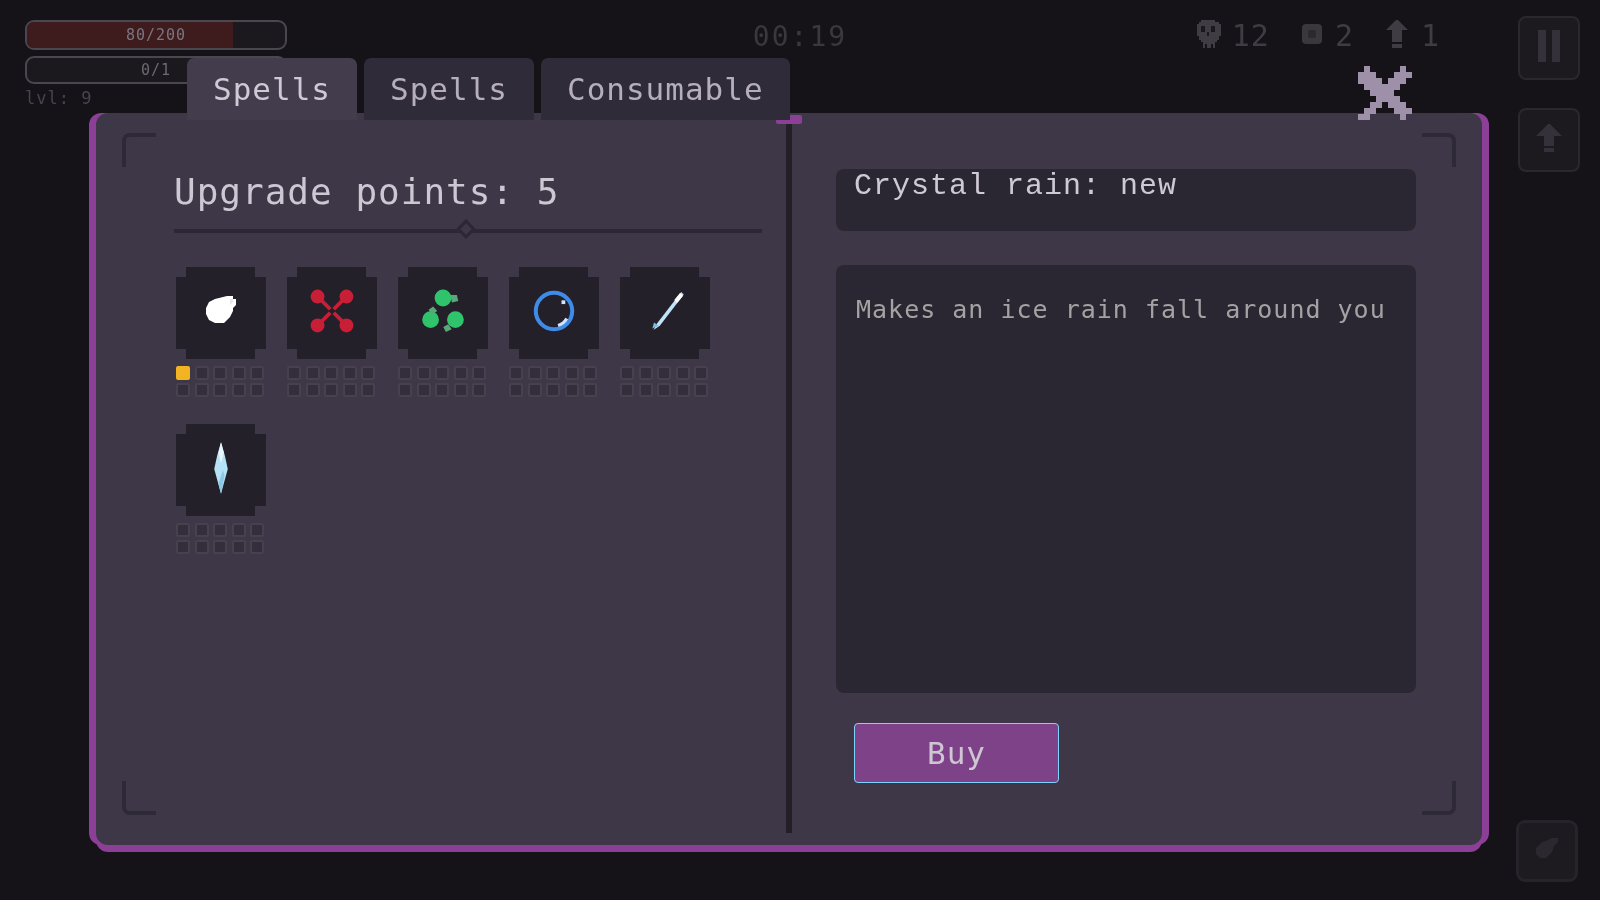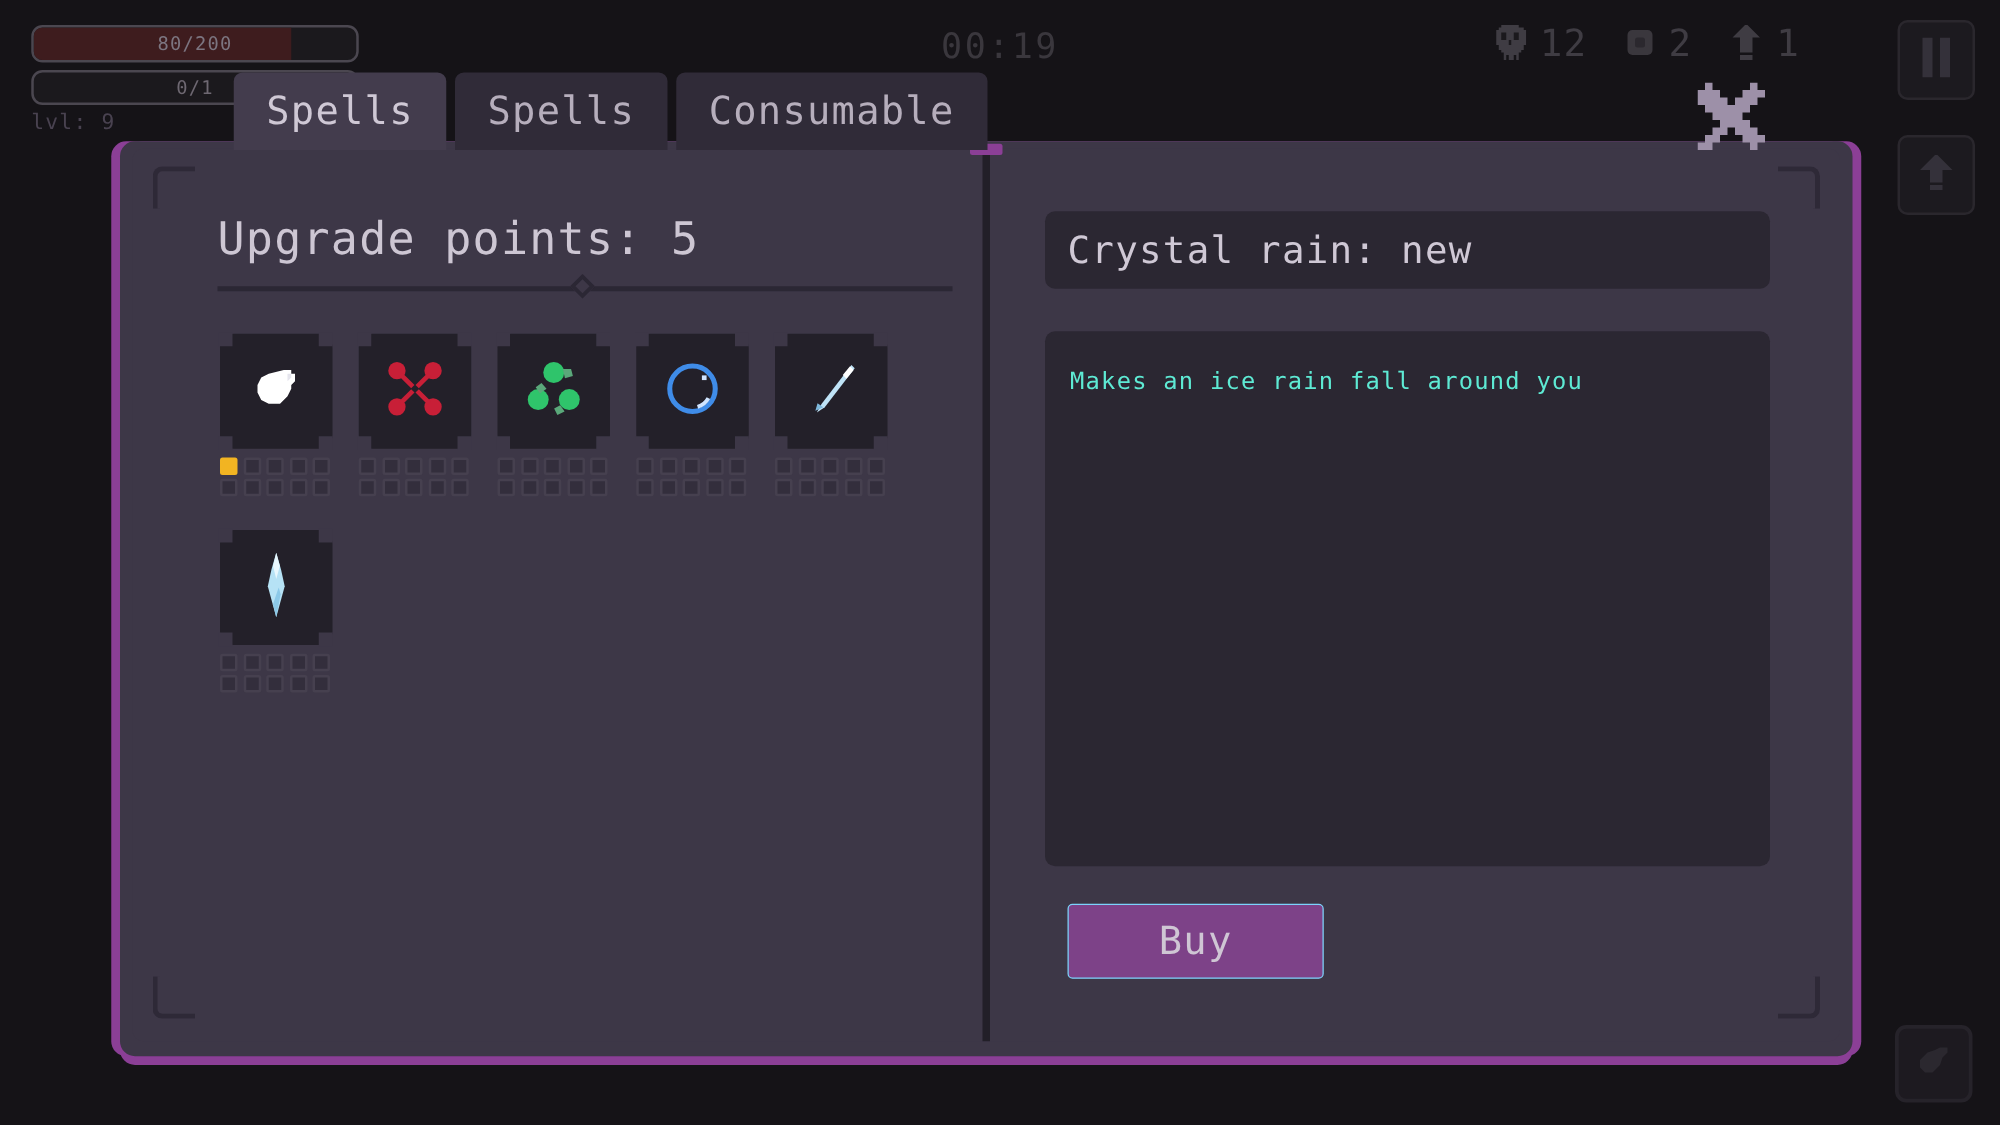--- a/index.html
+++ b/index.html
@@ -125,29 +125,30 @@
   .pip{
     width:14px; height:14px; background:#332e3c;
     border:2px solid #46404f; border-radius:2px;
   }
   .pip.filled{ background:#f2b422; border-color:#f2b422; }
 
   
   #right-page{ position:absolute; right:18px; top:14px; width:660px; height:700px; }
   #spell-title-box{
     position:absolute; left:42px; top:36px; width:580px; height:62px;
-    background:#2b2732; border-radius:8px; display:flex; align-items:center;
+    background:#2b2732; border-radius:8px; display:flex; align-items:flex-start;
     padding:0 18px;
+    font-family:Liberation Mono, monospace;
   }
   #spell-title{ font-size:30px; color:#cfc8d5; letter-spacing:1px; white-space:nowrap; }
   #spell-desc-box{
     position:absolute; left:42px; top:132px; width:580px; height:428px;
     background:#2b2732; border-radius:8px; padding:26px 20px;
   }
-  #spell-desc{ font-size:19px; color:#5eead4; letter-spacing:1px; line-height:1.5; }
+  #spell-desc{ font-size:25px; color:#a3a3a3; letter-spacing:1px; line-height:1.5; }
   #buy-button{
     position:absolute; left:748px; top:604px; width:205px; height:60px;
     background:#7d4288; border:1px solid #7dd3fc; border-radius:4px;
     display:flex; align-items:center; justify-content:center;
   }
   #buy-label{ font-size:31px; color:#cfc6d4; letter-spacing:1px; }
 
   #close-button{
     position:absolute; left:1354px; top:64px; width:62px; height:62px;
     display:flex; align-items:center; justify-content:center; z-index:7;

